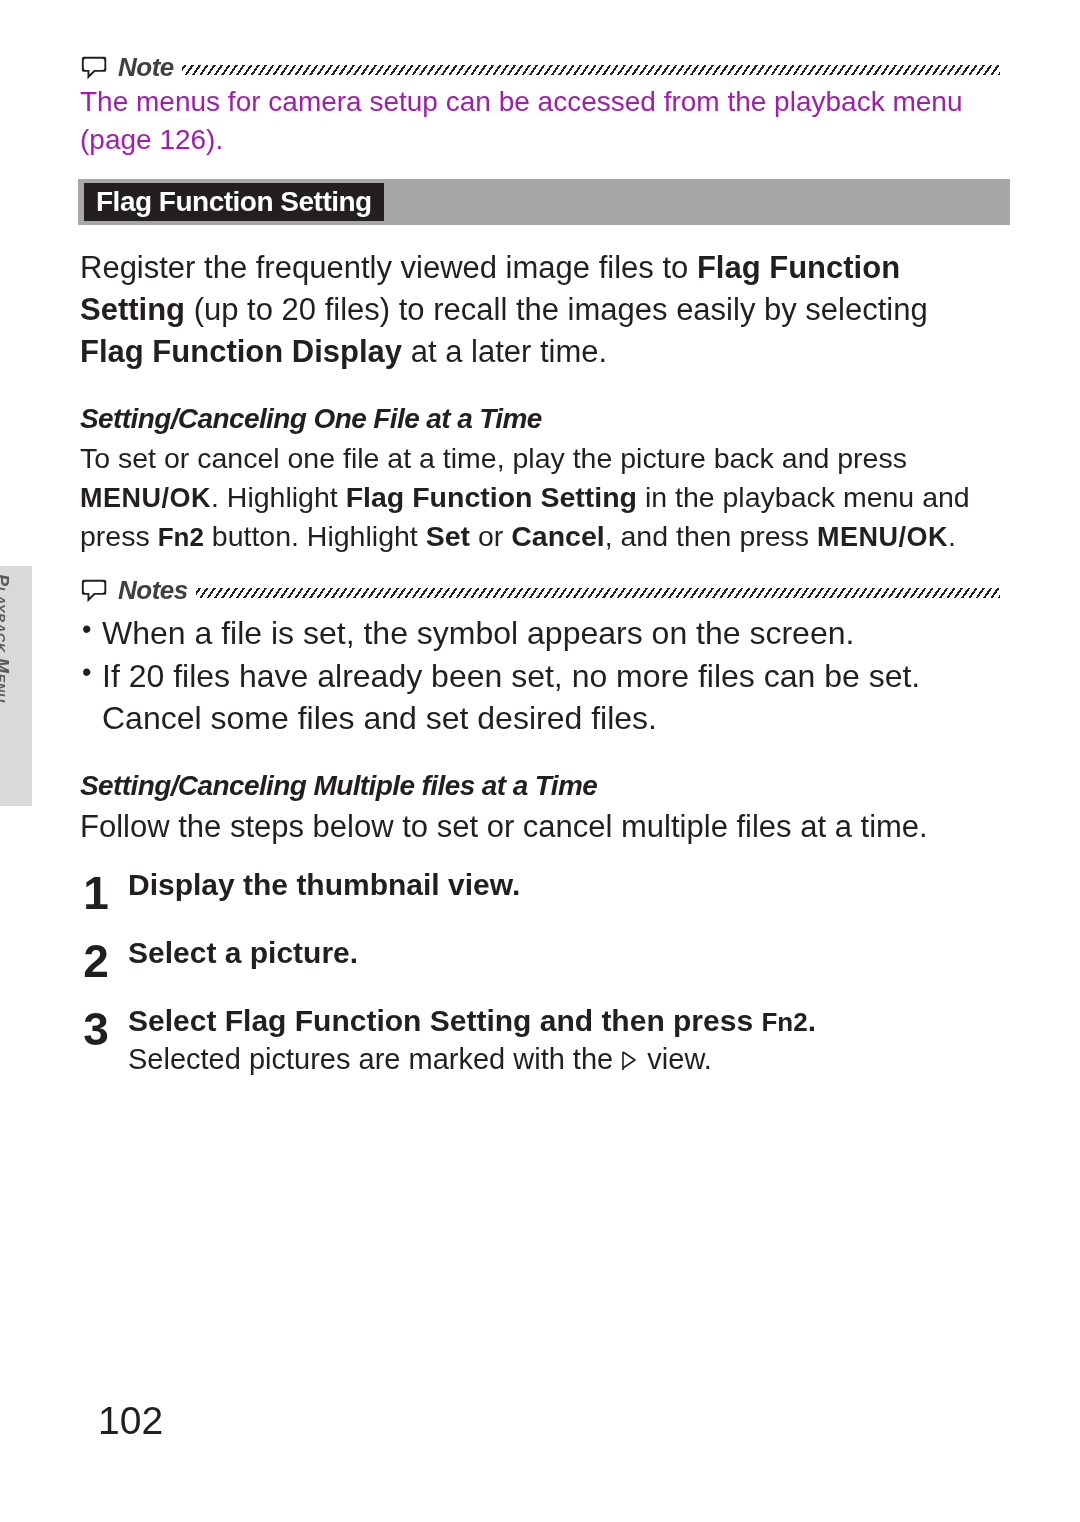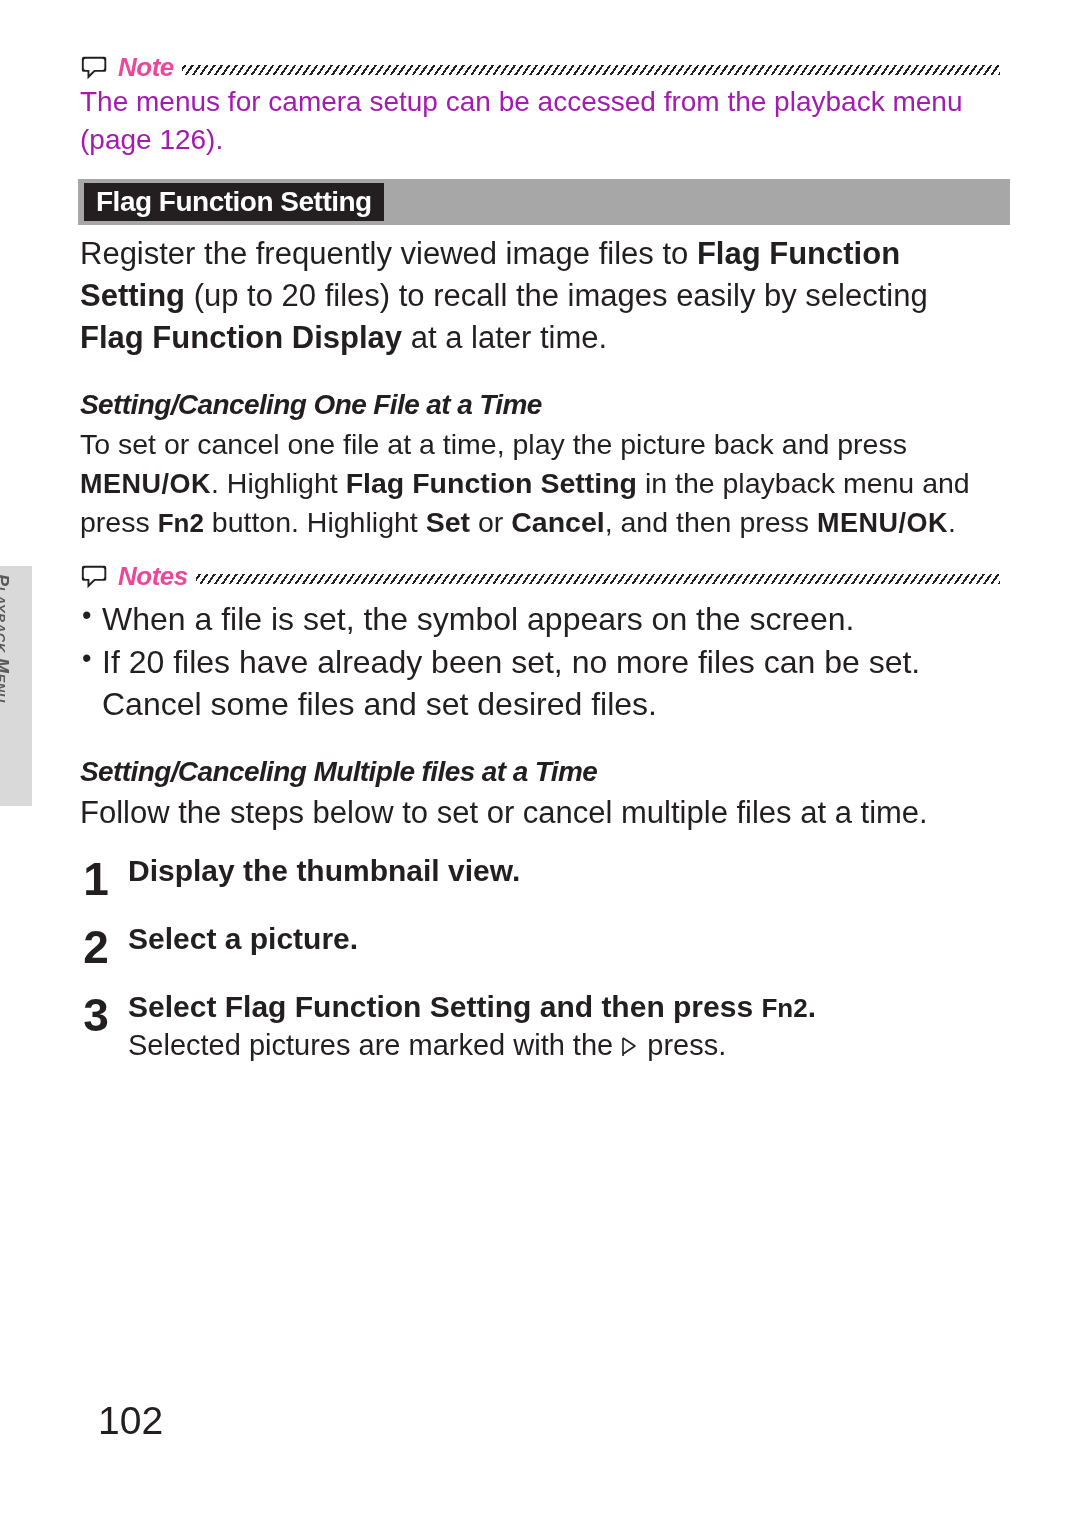--- a/index.html
+++ b/index.html
@@ -14,39 +14,39 @@
     position:absolute; left:80px; top:52px; width:920px;
   }
 
   
   .note-row { display:flex; align-items:center; gap:8px; }
   .bubble-icon {
     width:30px;height:30px;flex:0 0 30px;display:inline-flex;align-items:center;justify-content:center;
   }
   .note-label {
     font-style:italic; font-weight:700; font-size:26px; letter-spacing:-0.5px;
-    color:#ec4899;
+    color:#404040;
   }
   .hatch {
     flex:1 1 auto; height:10px; margin-top:4px;
     background: repeating-linear-gradient(-55deg, #231f20 0 2px, transparent 2px 6px);
   }
   .note-body { font-size:28px; line-height:1.35; font-weight:400; color:#a21caf; }
 
   
   .section-bar {
     margin-top:20px; background:#a7a7a7; height:46px; position:relative; width:932px; left:-2px;
   }
   .section-label {
     position:absolute; left:6px; top:4px; height:38px; background:#231f20; color:#fff;
     font-weight:700; font-size:28px; padding:0 12px; display:inline-flex; align-items:center;
     letter-spacing:-0.5px;
   }
 
-  .para { font-size:31px; line-height:1.36; margin-top:8px; }
+  .para { font-size:31px; line-height:1.36; margin-top:22px; }
   .bold { font-weight:700; }
   .sans-black { font-family:Arial,Helvetica,sans-serif; font-weight:900; }
 
   .subhead {
     font-style:italic; font-weight:700; font-size:28px; letter-spacing:-0.6px;
     margin-top:30px;
   }
   .subbody { font-size:28.5px; line-height:1.36; margin-top:4px; }
 
   .menu-ok {
@@ -166,21 +166,21 @@
       <div class="step-num">3</div>
       <div class="step-body">
         <div class="step-title">
           <span>Select </span><span class="sans-black">Flag Function Setting</span><span> and then press </span><span class="fn2">Fn2</span><span>.</span>
         </div>
         <div class="step-text">
           <span>Selected pictures are marked with the </span><span class="flag-outline">
             <svg viewBox="0 0 18 22" width="18" height="22">
               <path d="M2 2 v18 M2 2 l12 8 l-12 8" fill="none" stroke="#231f20" stroke-width="1.6" stroke-linejoin="round"></path>
             </svg>
-          </span><span> press.</span>
+          </span><span> view.</span>
         </div>
       </div>
     </div>
 
   </div>
 
 </div>
 
 <div class="page-num">102</div>
 

